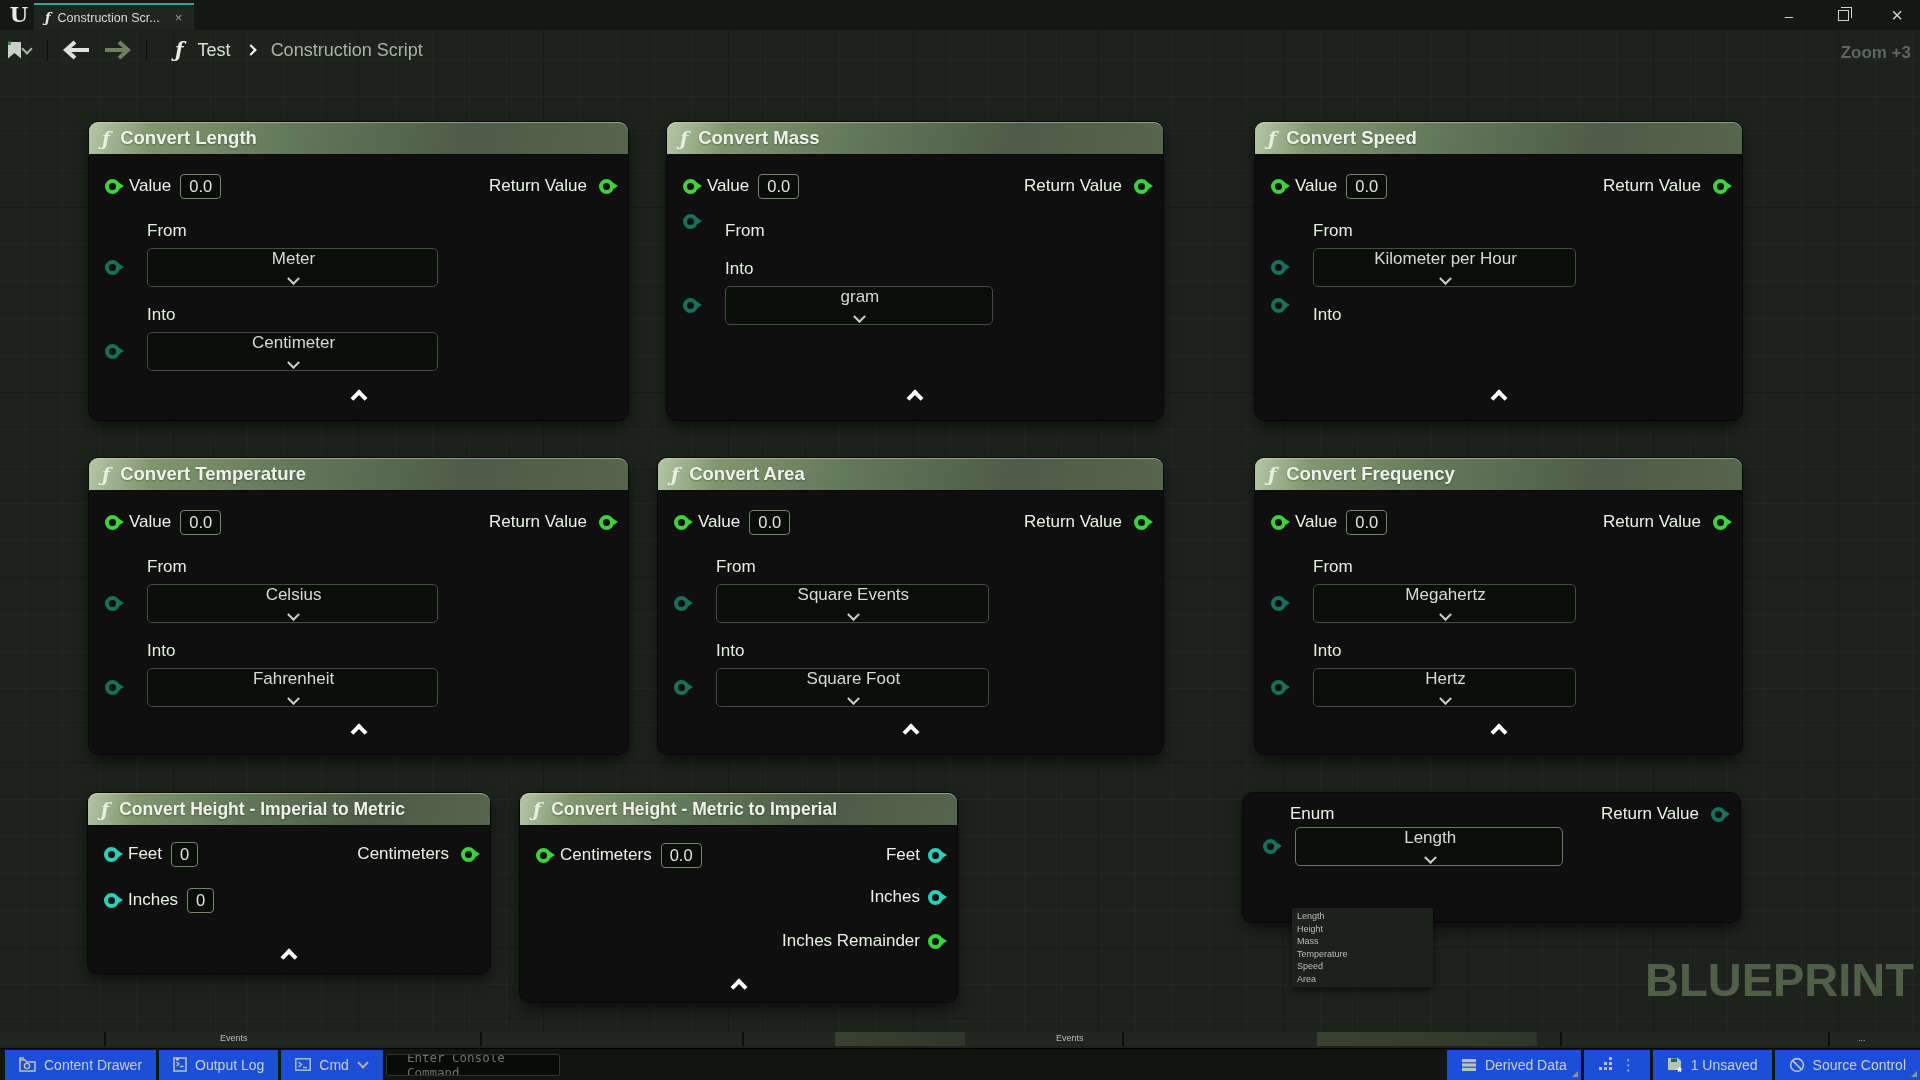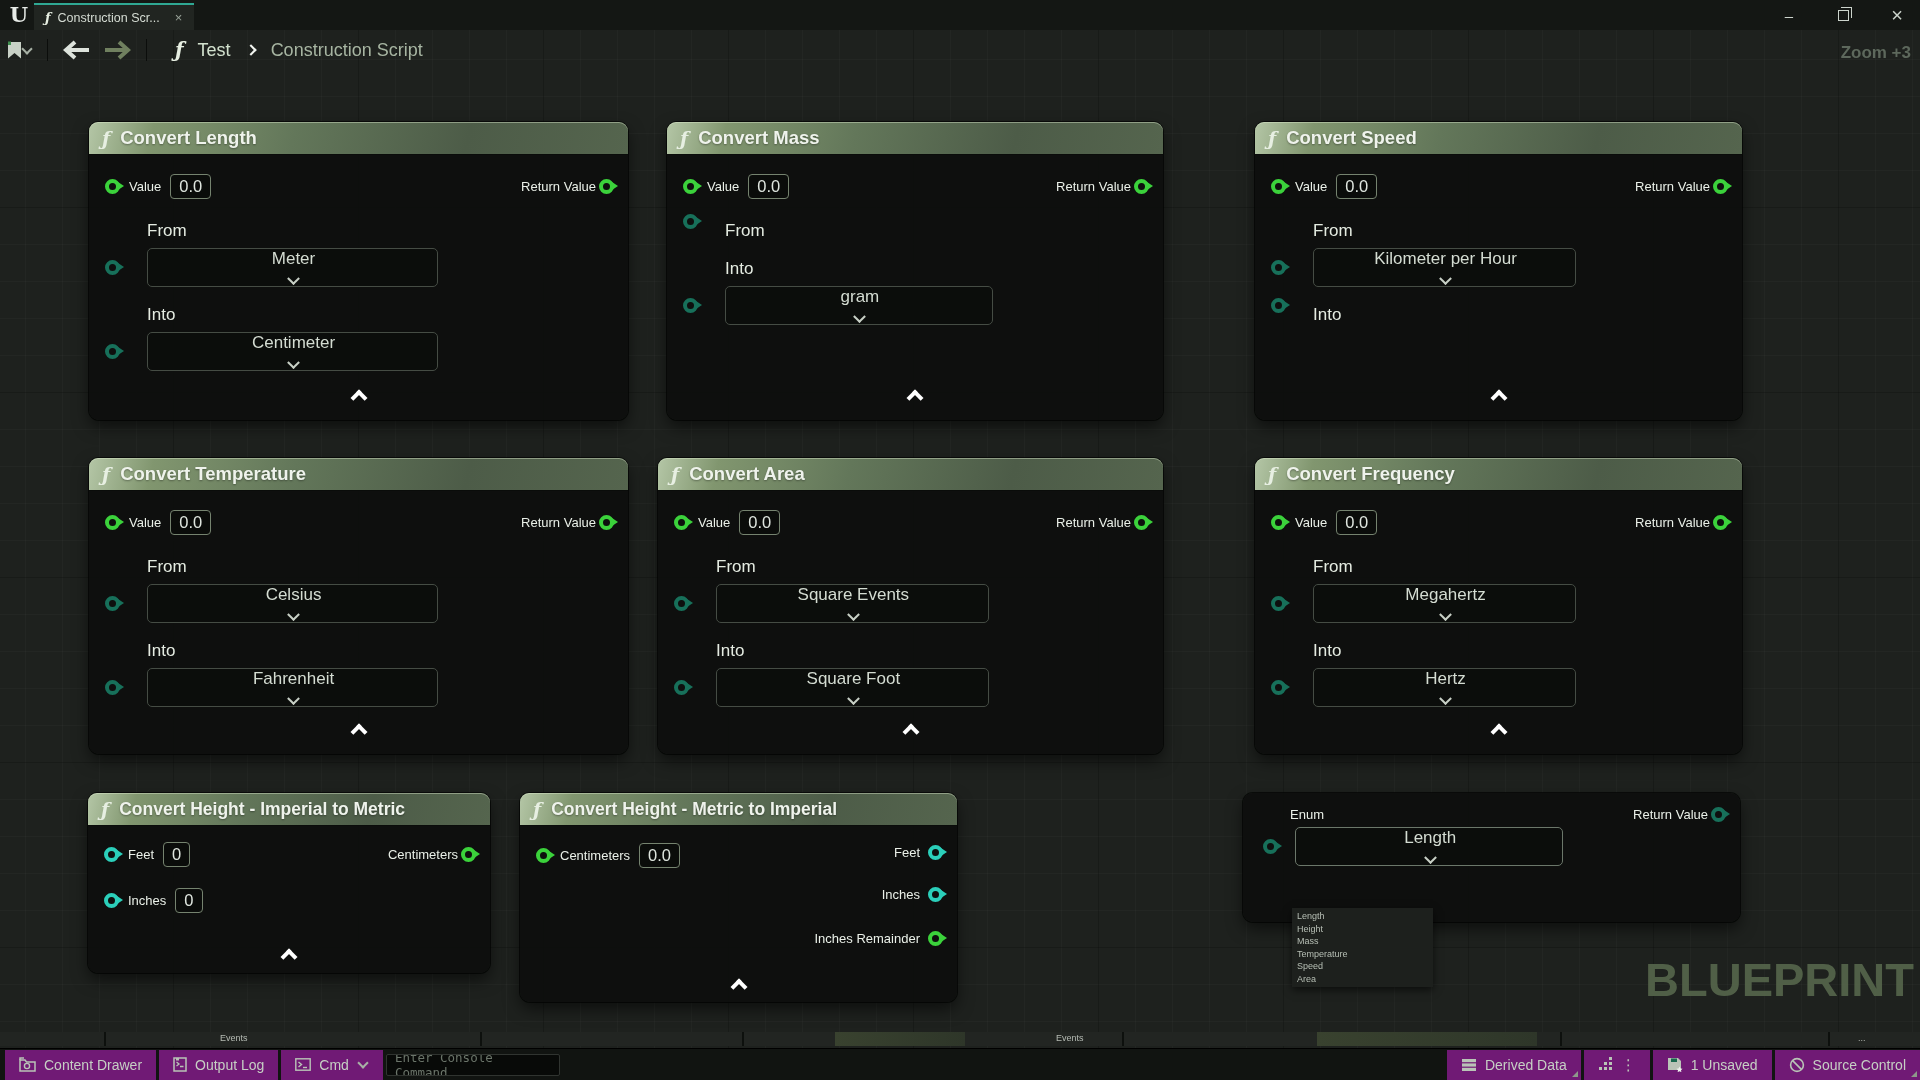--- a/index.html
+++ b/index.html
@@ -62,24 +62,24 @@
   .nbody { position:relative; height:calc(100% - 33px); }
 
   .pin { position:relative; width:15px; height:15px; border-radius:50%; border:4px solid var(--c); flex:none; }
   .pin::after { content:''; position:absolute; left:9px; top:-1px; border-left:6px solid var(--c);
     border-top:4.5px solid transparent; border-bottom:4.5px solid transparent; }
   .pin-float { --c:#3bd23b; }
   .pin-int { --c:#2bcfba; }
   .pin-enum { --c:#17705a; }
 
   .prow { display:flex; align-items:center; gap:9px; padding:14px 14px 0 16px; height:48px; }
-  .plabel { font-size:13px; color:#eaf0e8; white-space:nowrap; }
+  .plabel { font-size:17px; color:#eaf0e8; white-space:nowrap; }
   .valbox { border:1px solid #75836f; background:#0a0c0a; border-radius:4px; color:#dfe6df;
     font-size:16.5px; padding:2px 8px; min-width:22px; text-align:center; }
-  .outgrp { margin-left:auto; display:flex; align-items:center; gap:3px; }
+  .outgrp { margin-left:auto; display:flex; align-items:center; gap:12px; }
   .outrow { position:absolute; right:14px; display:flex; align-items:center; gap:8px; }
 
   .selgrp { position:relative; margin:18px 0 0 58px; width:54%; }
   .sellabel { font-size:17px; color:#e4ebe1; margin-bottom:7px; }
   .dropdown { height:39px; background:#0b0d0b; border:1px solid #454c44; border-radius:5px;
     display:flex; align-items:center; justify-content:space-between; padding:0 15px 0 17px;
     color:#d4dcd2; font-size:17px;flex-direction:column; }
   .ddchev { width:9px; height:9px; border-right:2px solid #c8d0c6; border-bottom:2px solid #c8d0c6;
     transform:rotate(45deg) translate(-2px,-2px); }
   .selpin { position:absolute; left:-42px; bottom:12px; }
@@ -103,26 +103,26 @@
   
   .dockstrip { position:absolute; left:0; right:0; bottom:34px; height:14px; background:#222522; z-index:6; }
   .ds-line { position:absolute; top:0; bottom:0; width:2px; background:#0d100d; }
   .ds-green { position:absolute; top:0; bottom:0; background:linear-gradient(90deg,#39422f,#2e3629); }
   .ds-txt { position:absolute; top:1px; font-size:9px; color:#cdd3cb; opacity:.85; }
 
   
   .statusbar { position:absolute; left:0; right:0; bottom:0; height:32px; background:#111411;
     border-top:1px solid #000; display:flex; align-items:center; z-index:40; font-size:14px; color:#c6cfc4; }
   .sgroup { height:30px; display:flex; align-items:center; gap:8px; padding:15px 14px;
-    background:#701a75; margin-right:3px; position:relative; white-space:nowrap; }
+    background:#1d4ed8; margin-right:3px; position:relative; white-space:nowrap; }
   .corner::after { content:''; position:absolute; right:3px; bottom:3px; border-style:solid;
     border-width:0 0 6px 6px; border-color:transparent transparent #8d988a transparent; }
   .console { width:174px; height:22px; background:#080a08; border:1px solid #303430; border-radius:2px;
     color:#6b756a; font-family:"DejaVu Sans Mono", monospace; font-size:12.5px;
-    display:flex; align-items:center; padding:0 8px; overflow:hidden; }
+    display:flex; align-items:center; padding:0 20px; overflow:hidden; }
   .sb-right { margin-left:auto; display:flex; height:32px; align-items:center; }
   .kebab { font-size:15px; color:#b9c4b7; letter-spacing:0; }
   .sico { flex:none; }
 </style>
 </head>
 <body>
 
 <div id="app">
 
   <div class="graph">

